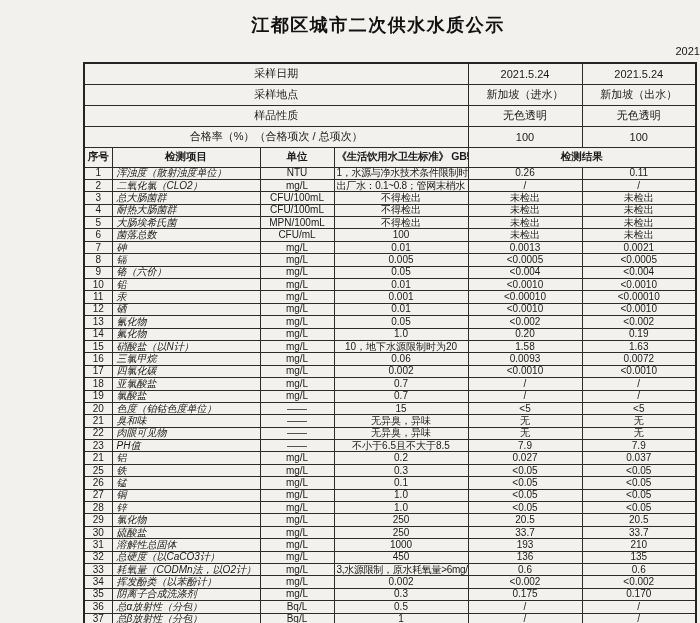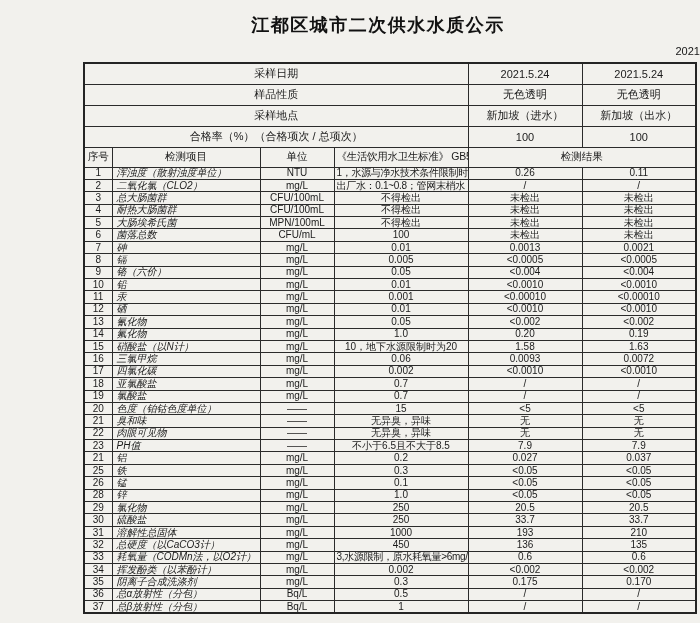--- a/index.html
+++ b/index.html
@@ -21,21 +21,21 @@
     width:612px; margin:3px 0 0 55px;
     border:2px solid #242424;
   }
   td,th {
     border:1px solid #2b2b2b; font-weight:normal;
     overflow:hidden; white-space:nowrap; padding:0 2px;
   }
   .c { text-align:center; }
   #summary-body td { height:21px; font-size:11px; }
   .sum-val { font-size:11px; }
-  #header-body th { height:20px; font-size:10.5px; font-weight:normal; }
+  #header-body th { height:20px; font-size:10.5px; font-weight:bold; }
   .hdr-std { font-size:8.5px; letter-spacing:-0.3px; }
   #data-body td { height:12.4px; font-size:10px; line-height:1; }
   #data-body .item { text-align:left; padding-left:4px;font-style:italic; }
   .std { font-size:9.5px; }
   .std.tight { font-size:8px; letter-spacing:-0.3px; }
 </style>
 </head>
 <body>
 
 <div class="page">
@@ -52,29 +52,29 @@
         <col style="width:114px">
     </colgroup>
     <tbody id="summary-body">
   <tr>
     <td colspan="4" class="c">采样日期</td>
     <td class="c sum-val">2021.5.24</td>
     <td class="c sum-val">2021.5.24</td>
   </tr>
 
   <tr>
+    <td colspan="4" class="c">采样地点</td>
+    <td class="c sum-val">新加坡（进水）</td>
+    <td class="c sum-val">新加坡（出水）</td>
+  </tr>
+
+  <tr>
     <td colspan="4" class="c">样品性质</td>
     <td class="c sum-val">无色透明</td>
     <td class="c sum-val">无色透明</td>
-  </tr>
-
-  <tr>
-    <td colspan="4" class="c">采样地点</td>
-    <td class="c sum-val">新加坡（进水）</td>
-    <td class="c sum-val">新加坡（出水）</td>
   </tr>
 
   <tr>
     <td colspan="4" class="c">合格率（%）（合格项次 / 总项次）</td>
     <td class="c sum-val">100</td>
     <td class="c sum-val">100</td>
   </tr>
 </tbody>
     <tbody id="header-body">
       <tr>
@@ -313,20 +313,28 @@
 
   <tr>
     <td class="c">26</td>
     <td class="item">锰</td>
     <td class="c">mg/L</td>
     <td class="c std">0.1</td>
     <td class="c">&lt;0.05</td>
     <td class="c">&lt;0.05</td>
   </tr>
 
+  <tr>
+    <td class="c">27</td>
+    <td class="item">铜</td>
+    <td class="c">mg/L</td>
+    <td class="c std">1.0</td>
+    <td class="c">&lt;0.05</td>
+    <td class="c">&lt;0.05</td>
+  </tr>
 
   <tr>
     <td class="c">28</td>
     <td class="item">锌</td>
     <td class="c">mg/L</td>
     <td class="c std">1.0</td>
     <td class="c">&lt;0.05</td>
     <td class="c">&lt;0.05</td>
   </tr>
 

